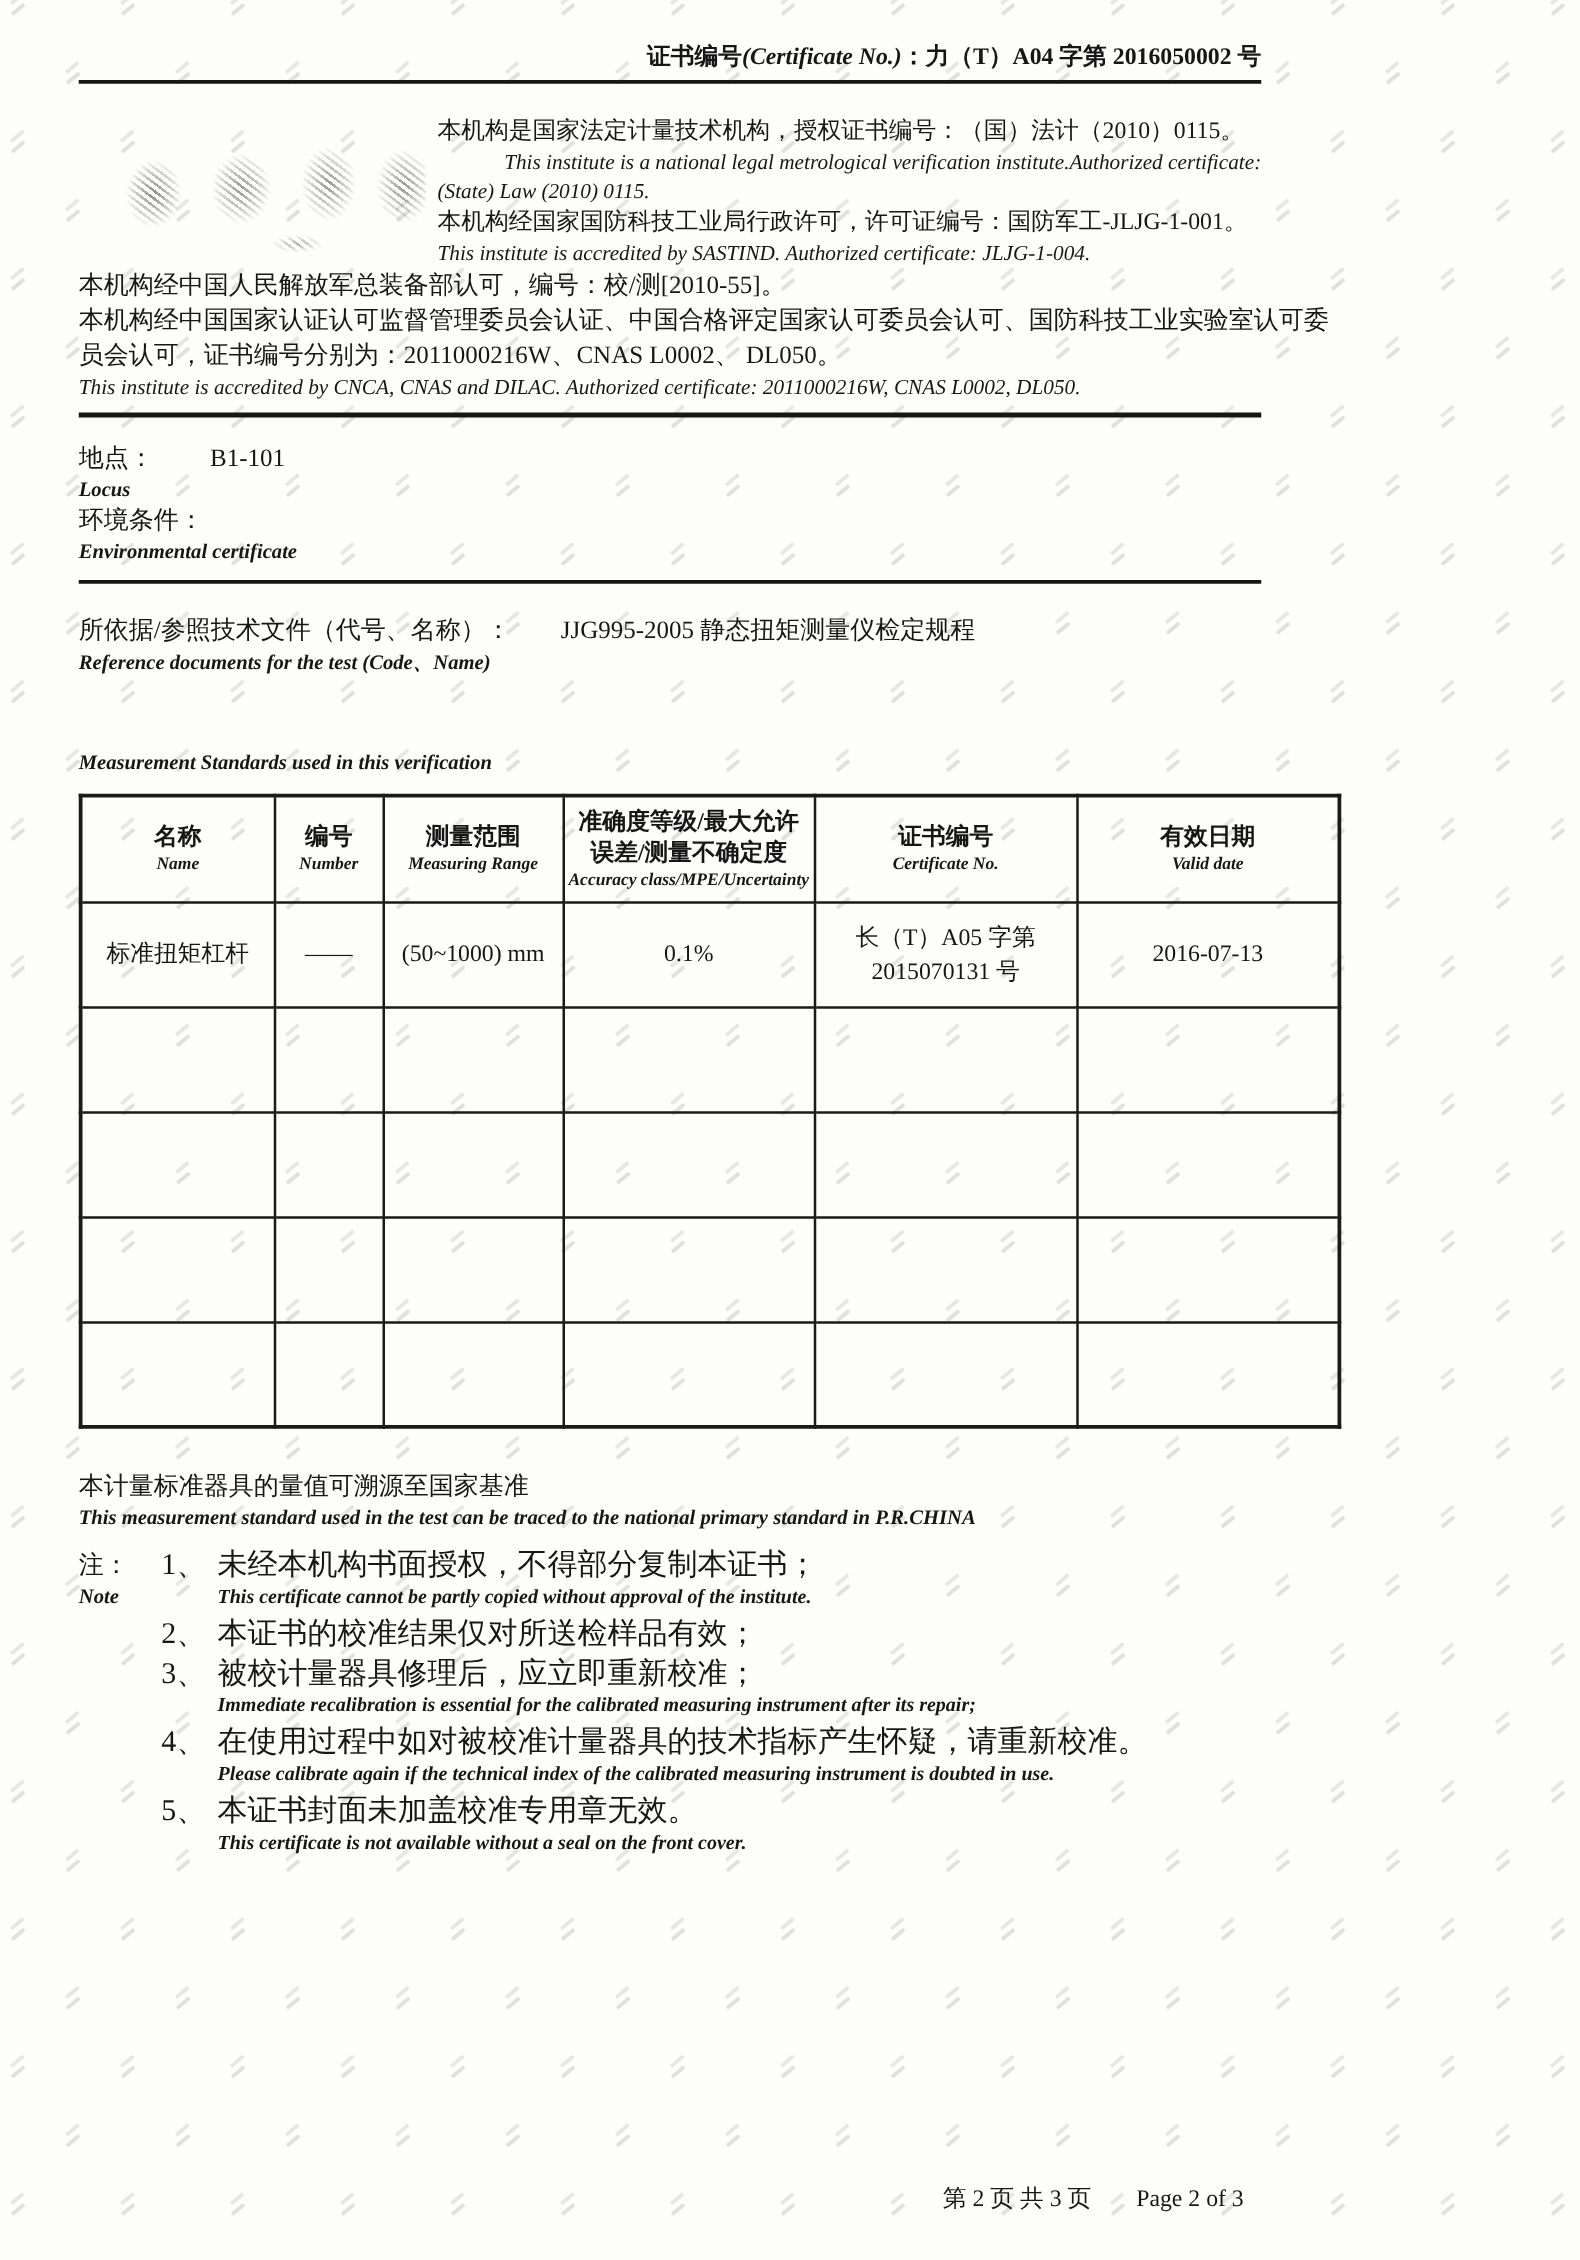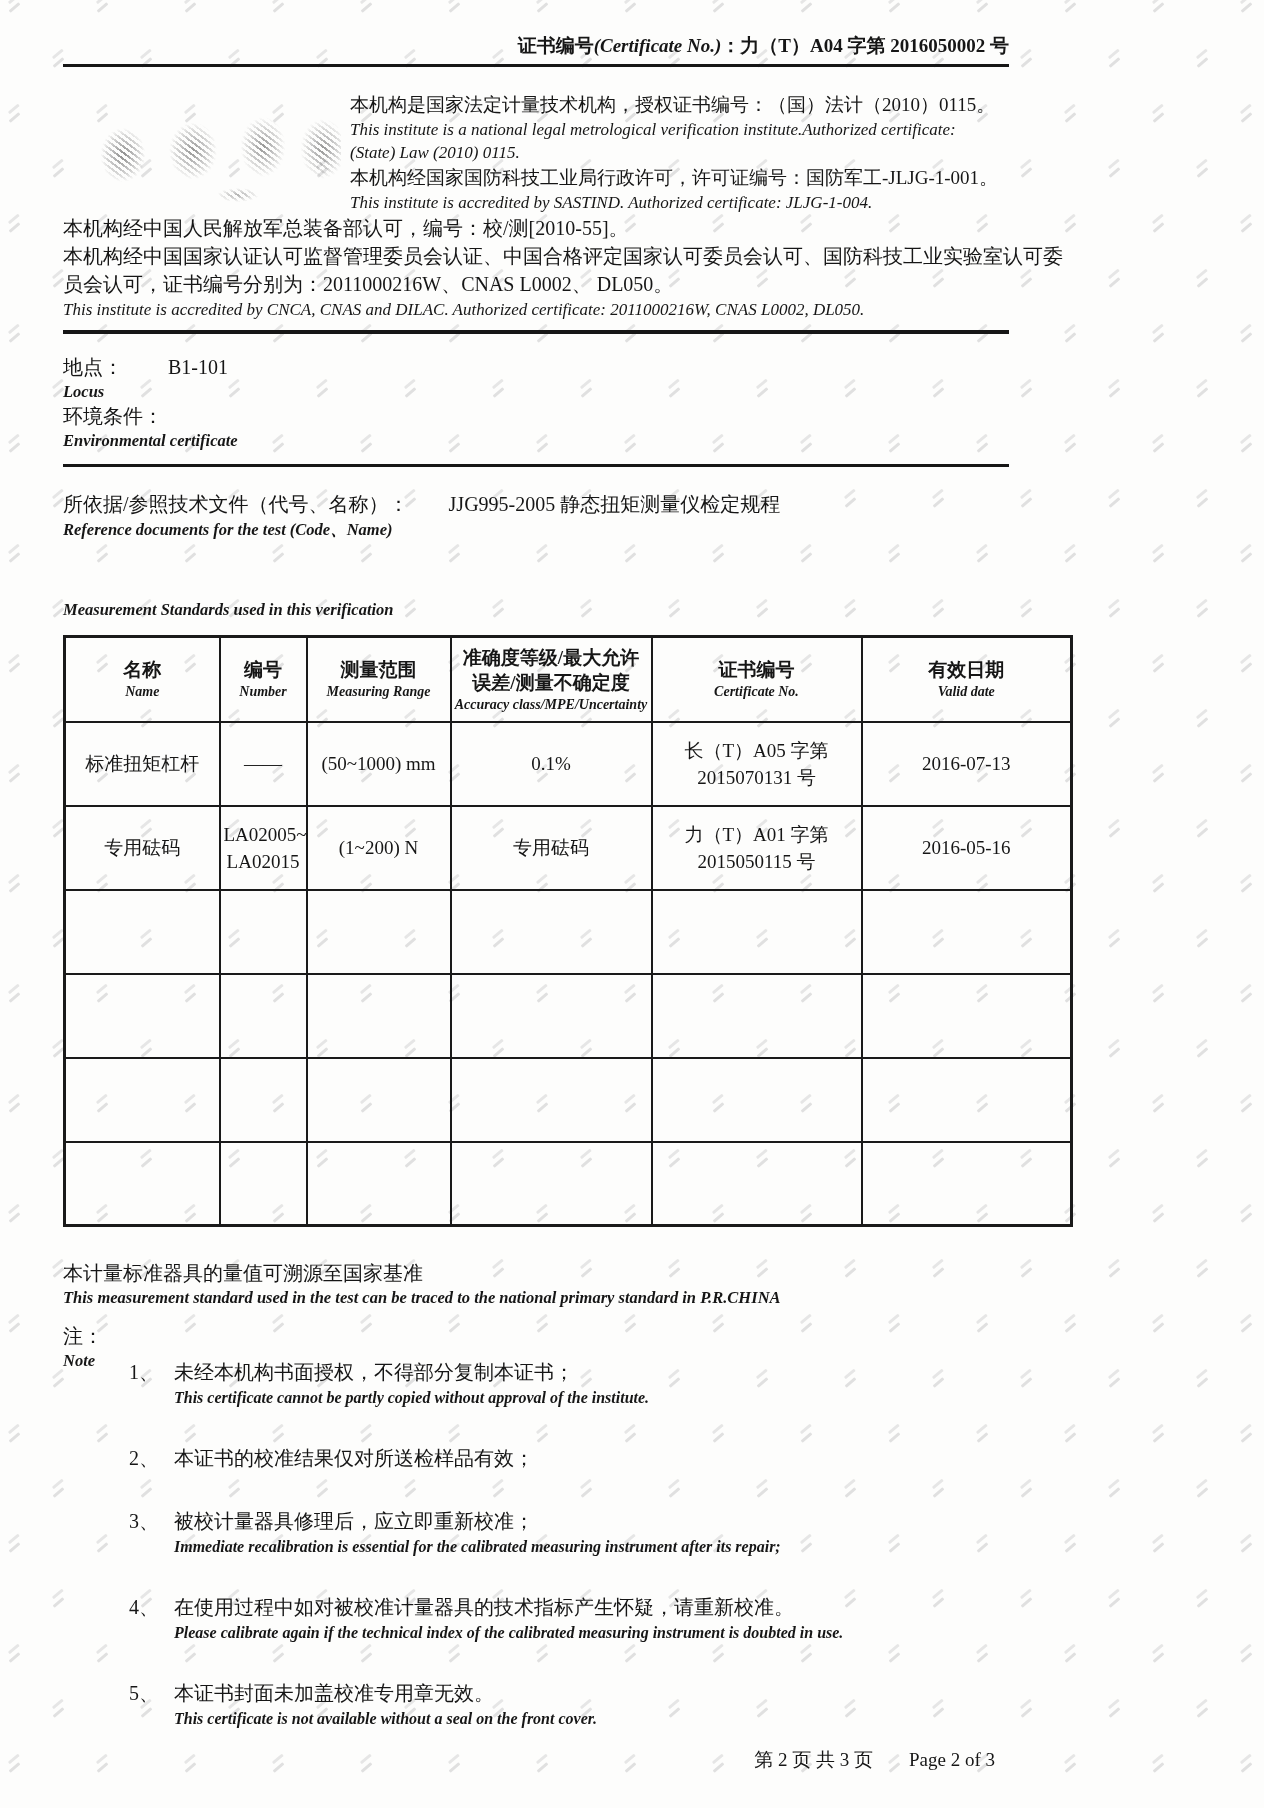--- a/index.html
+++ b/index.html
@@ -34,21 +34,21 @@
       radial-gradient(ellipse 30px 36px at 40px 58px, rgba(45,45,45,.55), rgba(45,45,45,.18) 55%, transparent 75%),
       radial-gradient(ellipse 32px 38px at 110px 54px, rgba(45,45,45,.5), rgba(45,45,45,.16) 55%, transparent 75%),
       radial-gradient(ellipse 30px 40px at 180px 50px, rgba(45,45,45,.5), rgba(45,45,45,.14) 55%, transparent 75%),
       radial-gradient(ellipse 30px 40px at 240px 52px, rgba(45,45,45,.5), rgba(45,45,45,.14) 55%, transparent 75%),
       radial-gradient(ellipse 30px 10px at 155px 98px, rgba(60,60,60,.4), transparent 70%);
     -webkit-mask-image:repeating-linear-gradient(37deg,#000 0 2px,transparent 2px 5px);
     mask-image:repeating-linear-gradient(37deg,#000 0 2px,transparent 2px 5px);
   }
   .accr-indent{margin-left:287px;width:659px;}
   .accr-indent .zh{font-size:19px;}
-  .jrow{display:flex;justify-content:flex-start;}
+  .jrow{display:flex;justify-content:flex-end;}
   .accr > .zh{line-height:28px;}
   .accr > .en{line-height:24px;}
   .rule-accr{margin-top:8px;}
   
   .env{margin-top:20px;}
   .val-gap{margin-left:45px;}
   .env-values{display:flex;padding-left:172px;margin-top:12px;}
   .env-col .zh{line-height:30px;font-size:19px;}
   .env-col-1{width:193px;}
   .env-col-2{width:227px;}
@@ -71,21 +71,21 @@
   .th-en{font-style:italic;font-weight:bold;font-size:14px;line-height:19px;}
   .std td{font-size:19px;line-height:27px;}
   
   .trace{margin-top:32px;}
   .trace .zh{line-height:28px;}
   
   .notes{display:flex;margin-top:14px;}
   .notes-label{width:66px;}
   .notes-items{flex:1;}
   .note-item{margin-bottom:5px;}
-  .note-zh{line-height:27px;font-size:20px;margin-top:36px;}
+  .note-zh{line-height:27px;font-size:24px;}
   .note-num{display:inline-block;width:45px;}
   .note-en{margin-left:45px;line-height:23px;font-size:16px;}
   
   .footer{position:absolute;z-index:1;top:1748px;left:63px;width:932px;
     display:flex;justify-content:flex-end;gap:36px;font-size:19px;line-height:24px;}
 </style>
 </head>
 <body>
 
 <div class="page">
@@ -635,30 +635,20 @@
           <tr>
             <td>标准扭矩杠杆</td>
             <td>——</td>
             <td>(50~1000) mm</td>
             <td>0.1%</td>
             <td>长（T）A05 字第
 2015070131 号</td>
             <td>2016-07-13</td>
           </tr>
           <tr>
-            <td>专用砝码</td>
-            <td>LA02005~
-LA02015</td>
-            <td>(1~200) N</td>
-            <td>专用砝码</td>
-            <td>力（T）A01 字第
-2015050115 号</td>
-            <td>2016-05-16</td>
-          </tr>
-          <tr>
             <td></td>
             <td></td>
             <td></td>
             <td></td>
             <td></td>
             <td></td>
           </tr>
           <tr>
             <td></td>
             <td></td>

